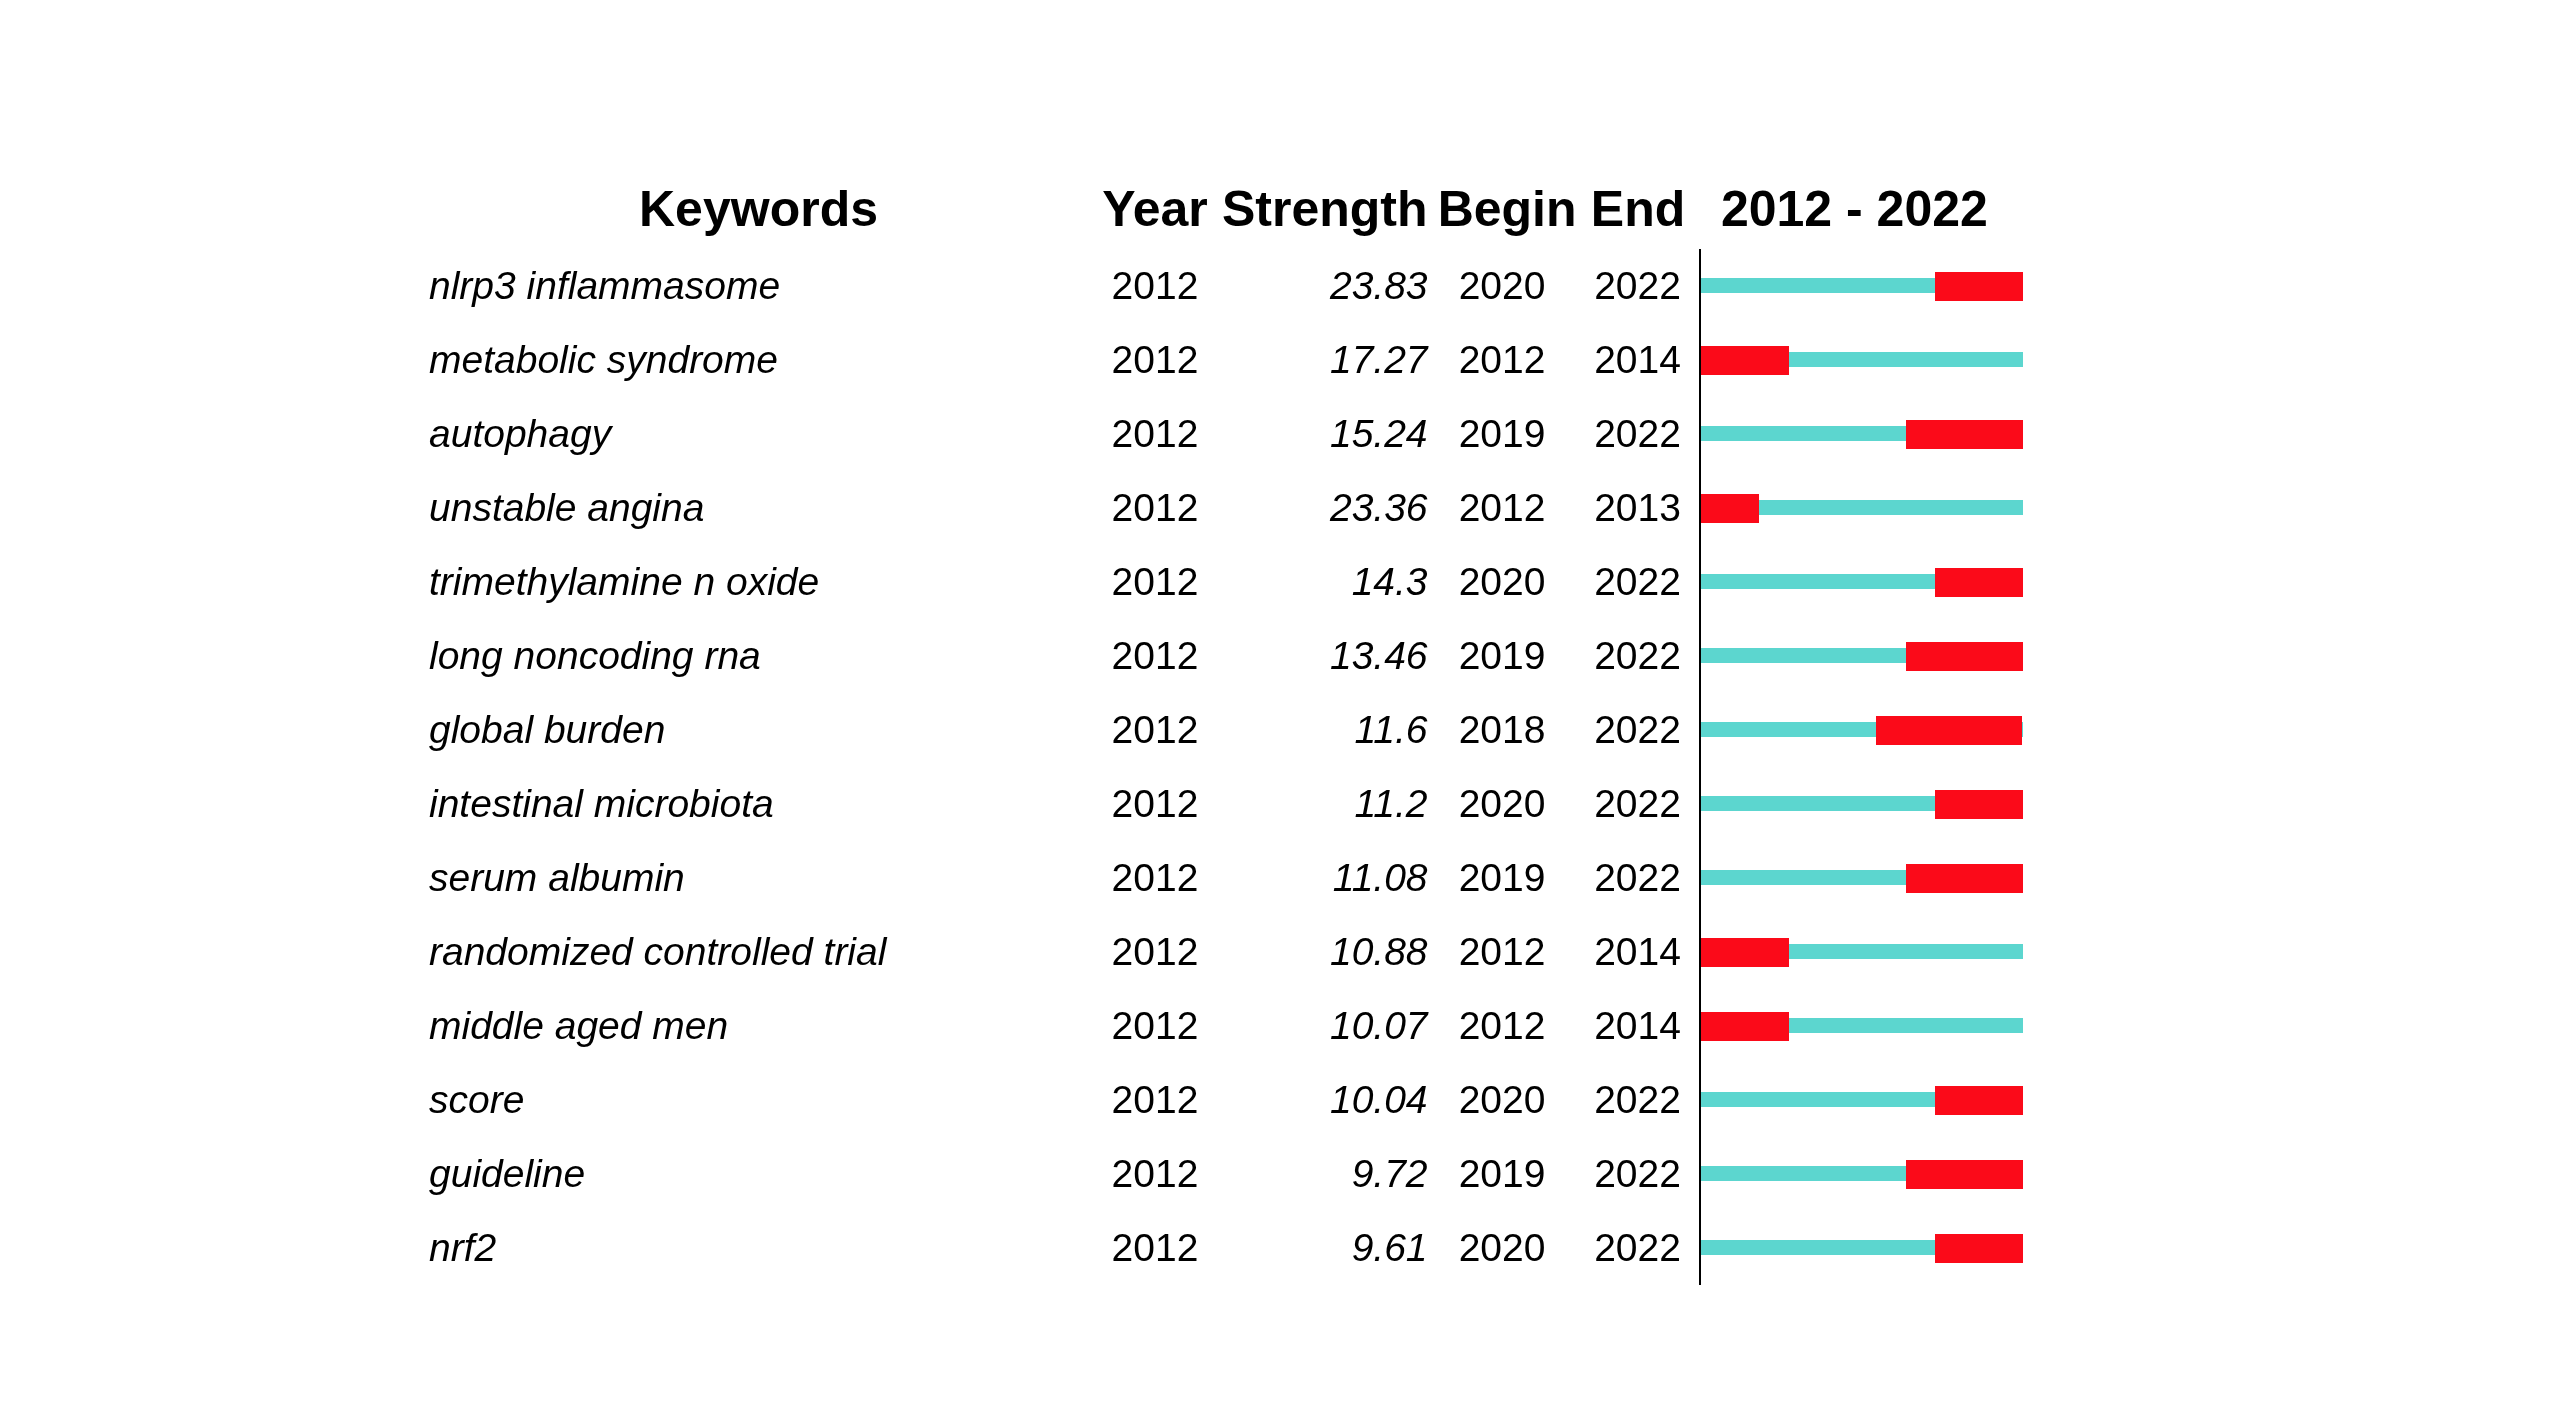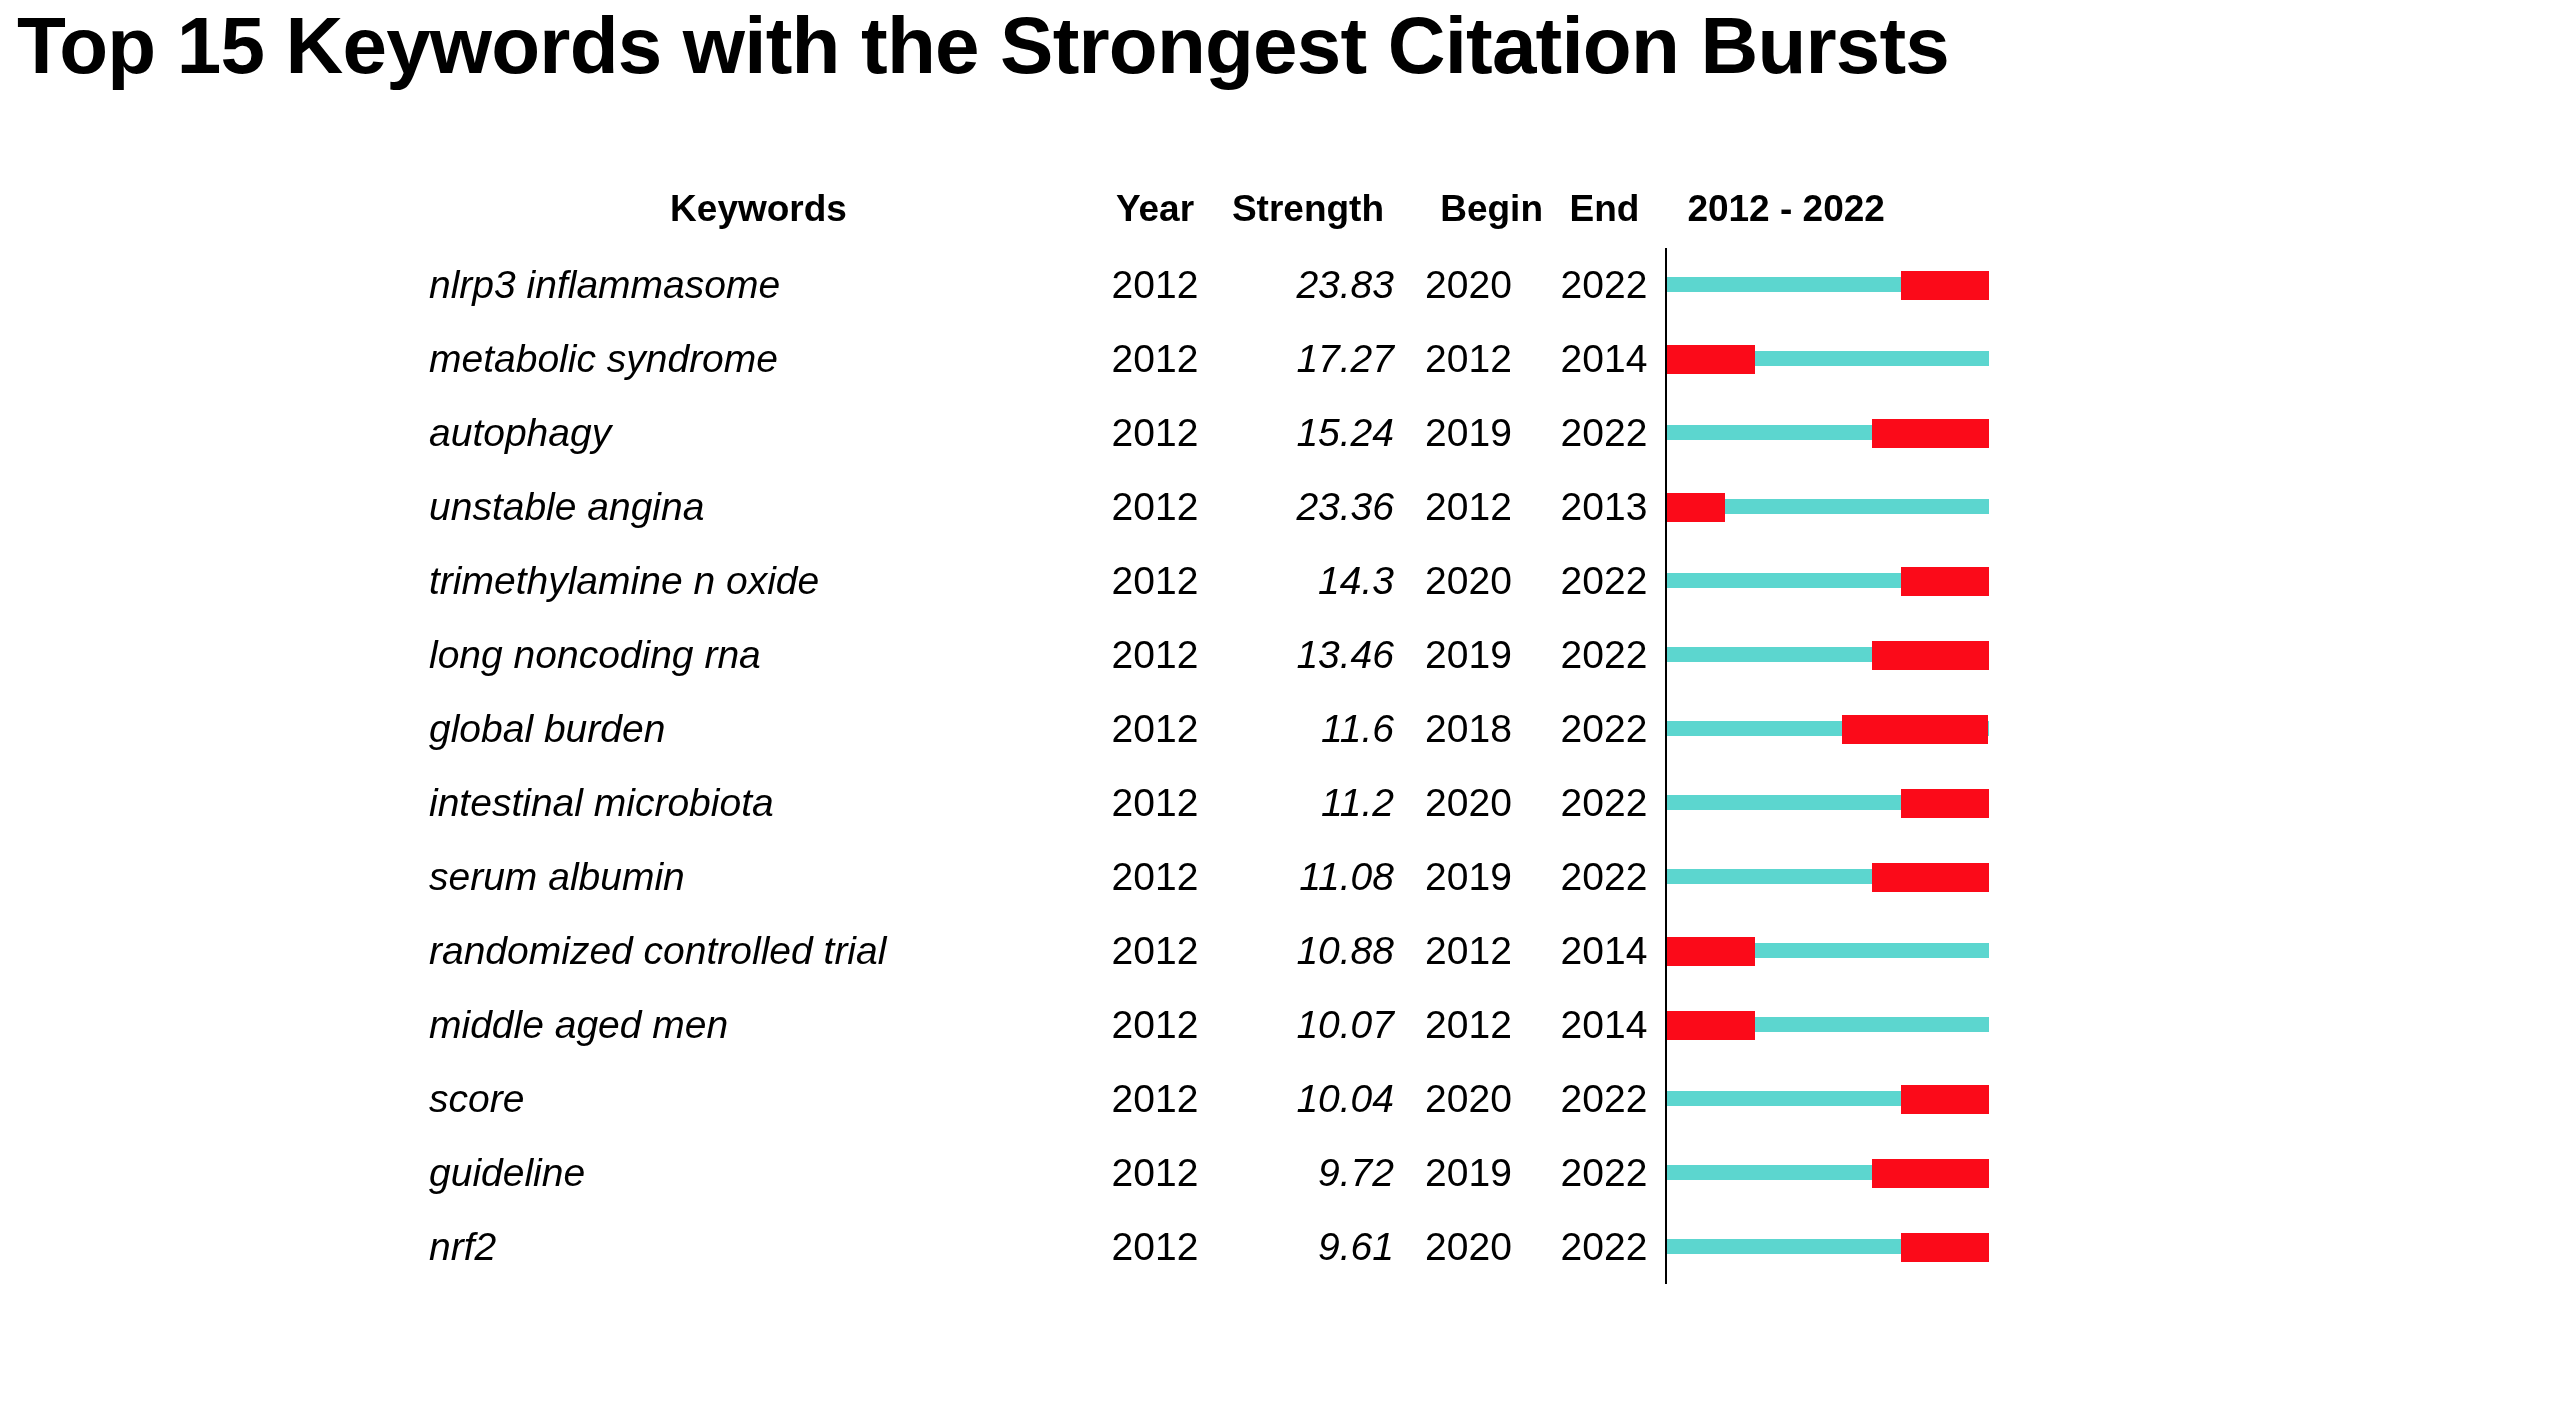--- a/index.html
+++ b/index.html
@@ -44,21 +44,21 @@
   .burst-table td, .burst-table th {
     padding: 0;
     margin: 0;
     vertical-align: middle;
     font-weight: normal;
   }
 
   
   .hdr th {
     font-weight: bold;
-    font-size: 37px;
+    font-size: 50px;
     height: 57px;
     padding-bottom: 10.7px;
     white-space: nowrap;
   }
   .hdr .h-keywords { text-align: center; width: 659px; }
   .hdr .h-year     { text-align: center; width: 134px; }
   .hdr .h-strength { text-align: center; width: 172px; margin-left: 12px; }
   .hdr .h-begin    { text-align: right; width: 149px; }
   .hdr .h-end      { text-align: center; width: 123px; }
   .hdr .h-range    { text-align: left;  padding-left: 21.4px; width: 352px; }
@@ -115,21 +115,20 @@
     top: 23px;
     height: 29px;
     background: #fb0a19;
   }
 </style>
 </head>
 <body>
 
 <div id="chart-root">
 
-  <div class="chart-title">Top 15 Keywords with the Strongest Citation Bursts</div>
 
   <table class="burst-table">
     <thead>
       <tr class="hdr">
         <th class="h-keywords">Keywords</th>
         <th class="h-year">Year</th>
         <th class="h-strength">Strength</th>
         <th class="h-begin">Begin</th>
         <th class="h-end">End</th>
         <th class="h-range">2012 - 2022</th>

